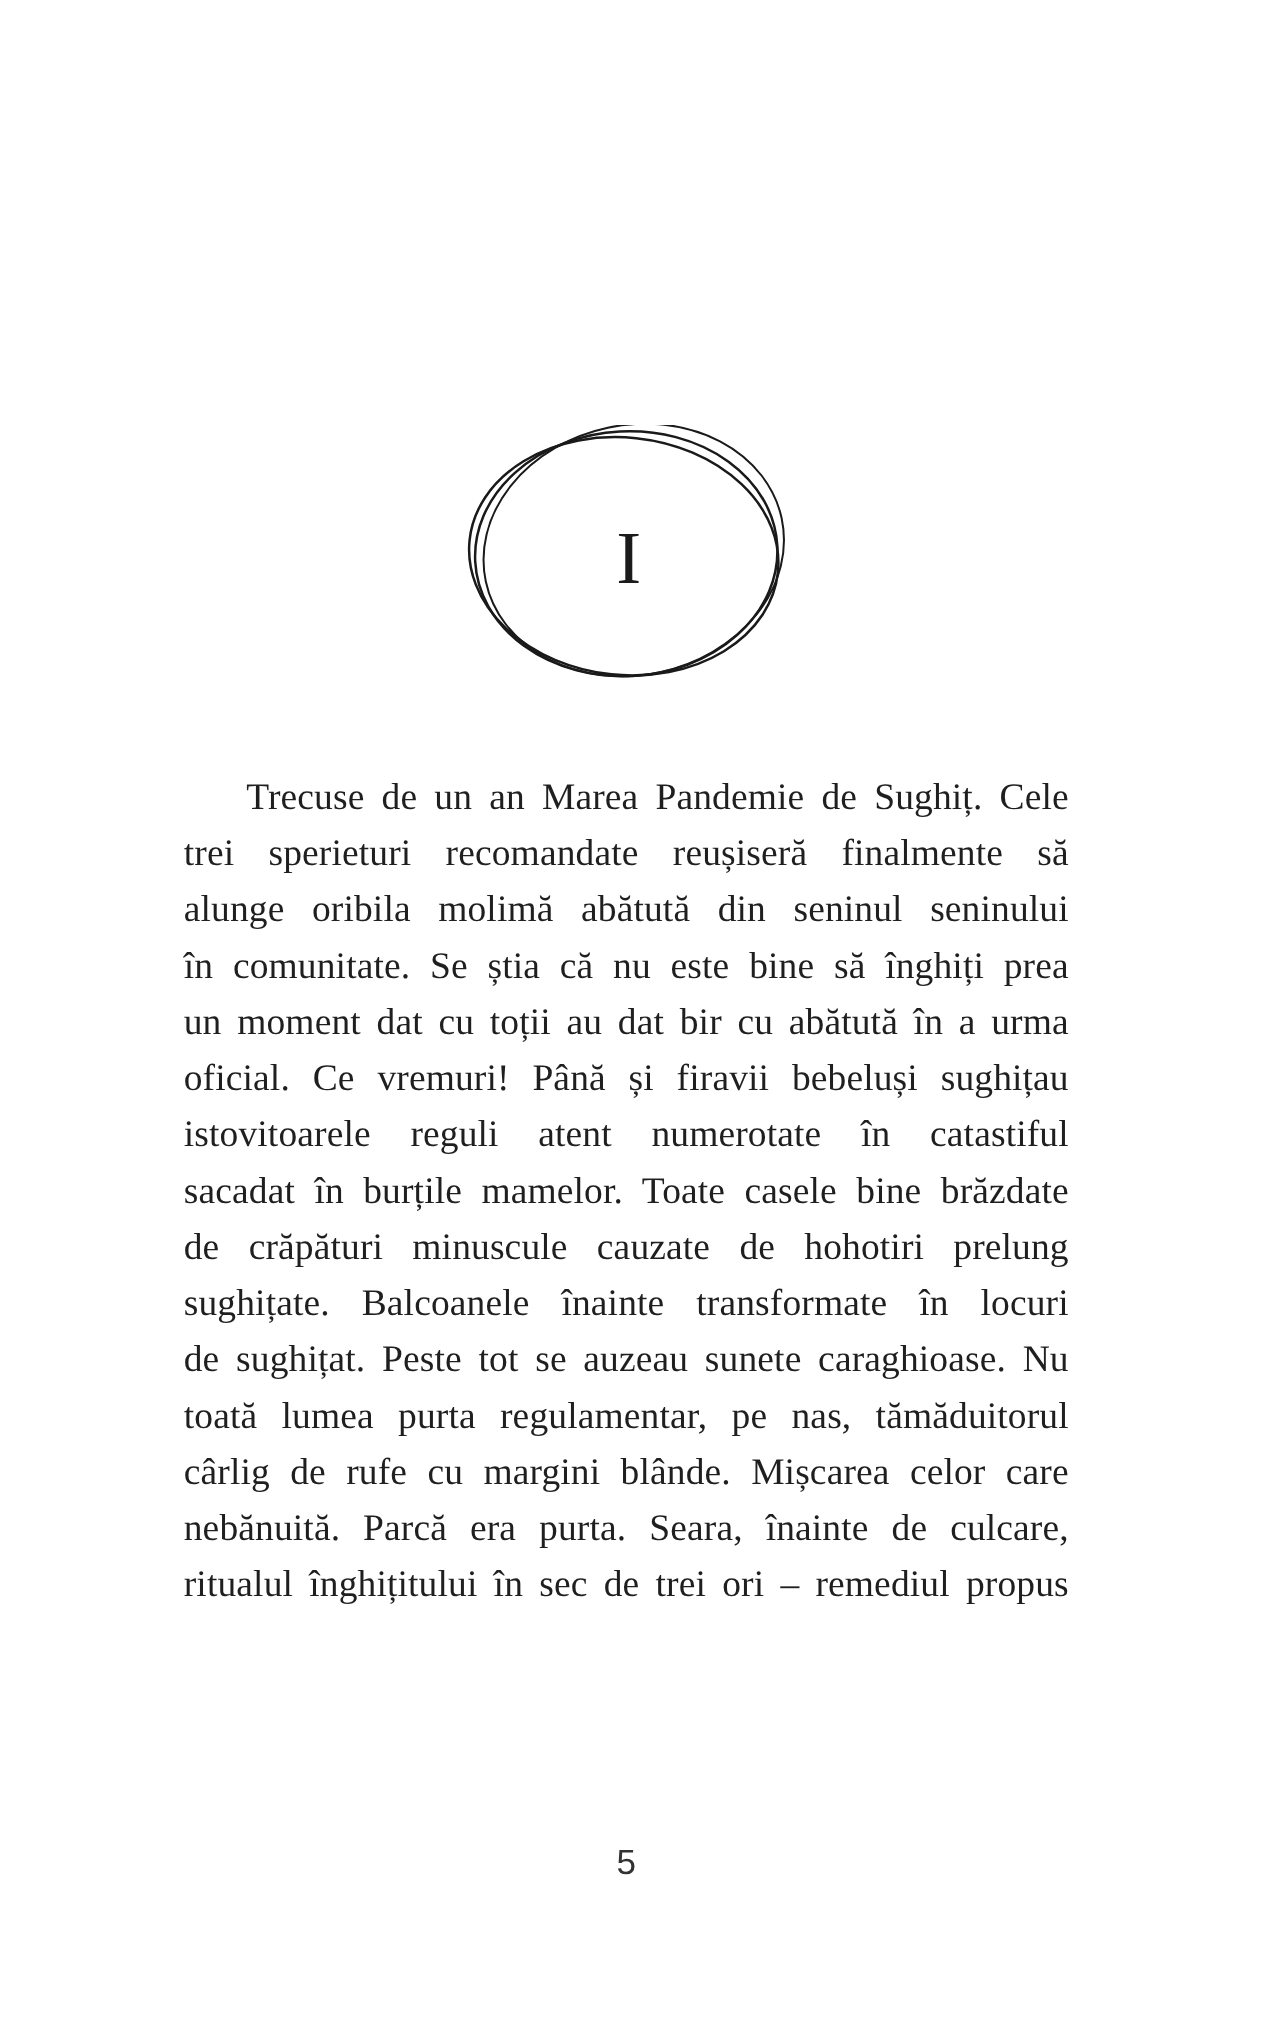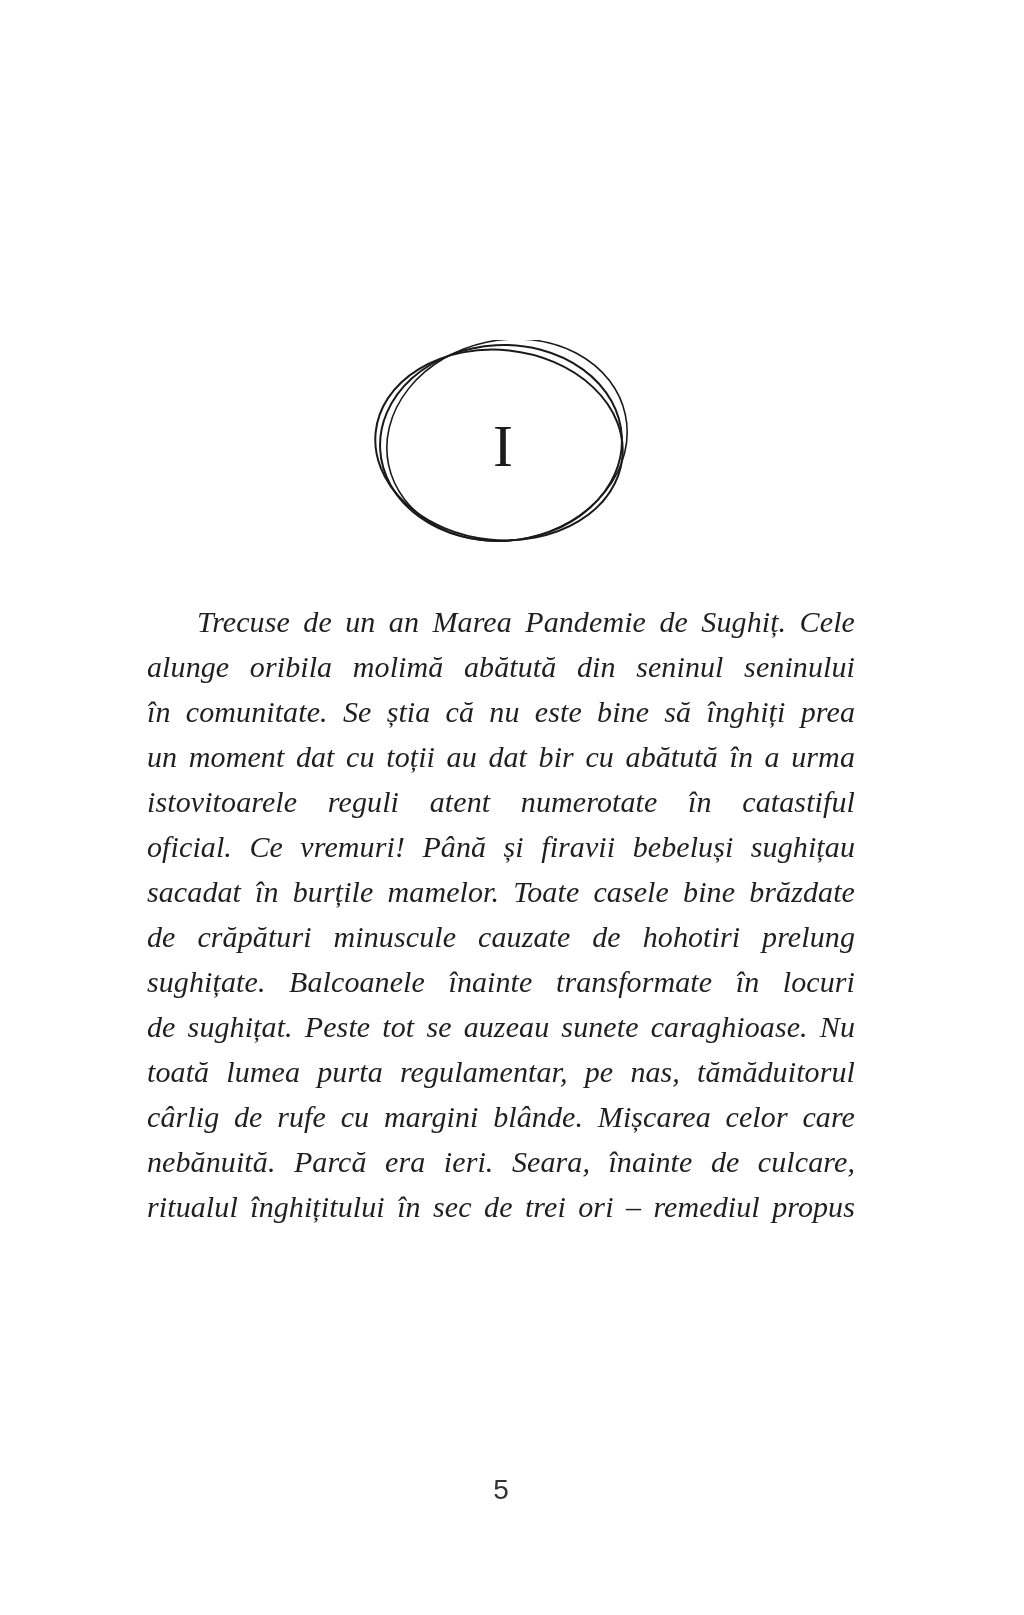--- a/index.html
+++ b/index.html
@@ -19,25 +19,24 @@
   }
   .ornament svg { position:absolute; left:0; top:0; width:100%; height:100%; }
   .numeral {
     position:absolute; left:0; top:0; width:100%; height:100%;
     display:flex; align-items:center; justify-content:center;
     font-size:60px; line-height:1;
     padding-top:4px;
     color:#1b1b1b;
   }
   .bodytext {
-    position:absolute; left:147px; top:599px; width:708px;
+    position:absolute; left:147px; top:615px; width:708px;
     font-size:30px; line-height:45px;
     letter-spacing:0.1px;
     color:var(--ink,#1f1f1f);
-    font-style:italic;
   }
   .line {
     text-align:justify;
     text-align-last:justify;
     height:45px;
   }
   .line.indent { text-indent:50px; }
   .folio {
     position:absolute; left:147px; top:1475px; width:708px;
     text-align:center;
@@ -55,30 +54,31 @@
     <svg viewBox="0 0 260 208">
       <ellipse cx="128" cy="103" rx="121" ry="98" fill="none" stroke="#1a1a1a" stroke-width="2" transform="rotate(-3 128 103)"></ellipse>
       <ellipse cx="126" cy="105" rx="124" ry="95" fill="none" stroke="#1a1a1a" stroke-width="2" transform="rotate(6 126 105)"></ellipse>
       <ellipse cx="134" cy="100" rx="121" ry="100" fill="none" stroke="#1a1a1a" stroke-width="1.6" transform="rotate(-12 134 100)"></ellipse>
     </svg>
     <div class="numeral">I</div>
   </div>
 
   <div class="bodytext">
     <div class="line indent">Trecuse de un an Marea Pandemie de Sughiț. Cele</div>
+    <div class="line">trei sperieturi recomandate reușiseră finalmente să</div>
     <div class="line">alunge oribila molimă abătută din seninul seninului</div>
     <div class="line">în comunitate. Se știa că nu este bine să înghiți prea</div>
     <div class="line">un moment dat cu toții au dat bir cu abătută în a urma</div>
+    <div class="line">oficial. Ce vremuri! Până și firavii bebeluși sughițau</div>
     <div class="line">istovitoarele reguli atent numerotate în catastiful</div>
-    <div class="line">oficial. Ce vremuri! Până și firavii bebeluși sughițau</div>
     <div class="line">sacadat în burțile mamelor. Toate casele bine brăzdate</div>
     <div class="line">de crăpături minuscule cauzate de hohotiri prelung</div>
     <div class="line">sughițate. Balcoanele înainte transformate în locuri</div>
     <div class="line">de sughițat. Peste tot se auzeau sunete caraghioase. Nu</div>
     <div class="line">toată lumea purta regulamentar, pe nas, tămăduitorul</div>
     <div class="line">cârlig de rufe cu margini blânde. Mișcarea celor care</div>
-    <div class="line">nebănuită. Parcă era ieri. Seara, înainte de culcare,</div>
+    <div class="line">nebănuită. Parcă era purta. Seara, înainte de culcare,</div>
     <div class="line">ritualul înghițitului în sec de trei ori – remediul propus</div>
   </div>
 
   <div class="folio">5</div>
 
 </div>
 
 </body></html>

